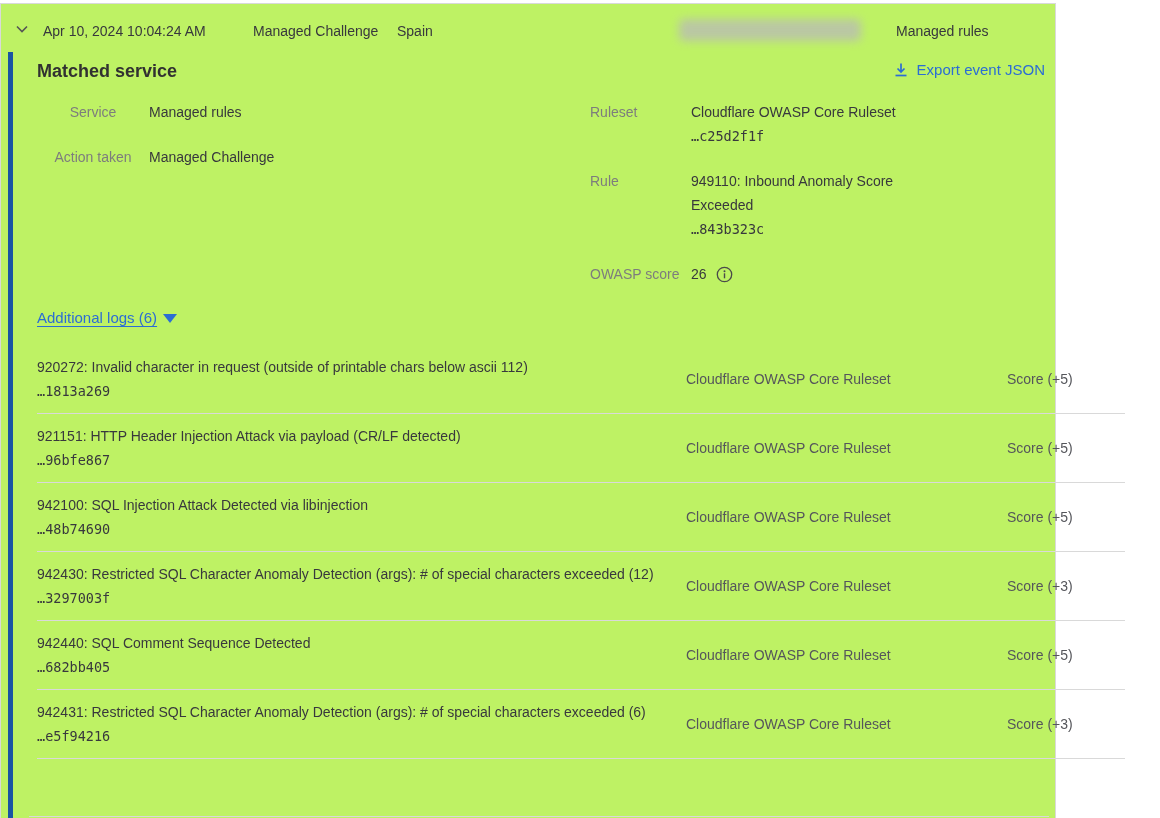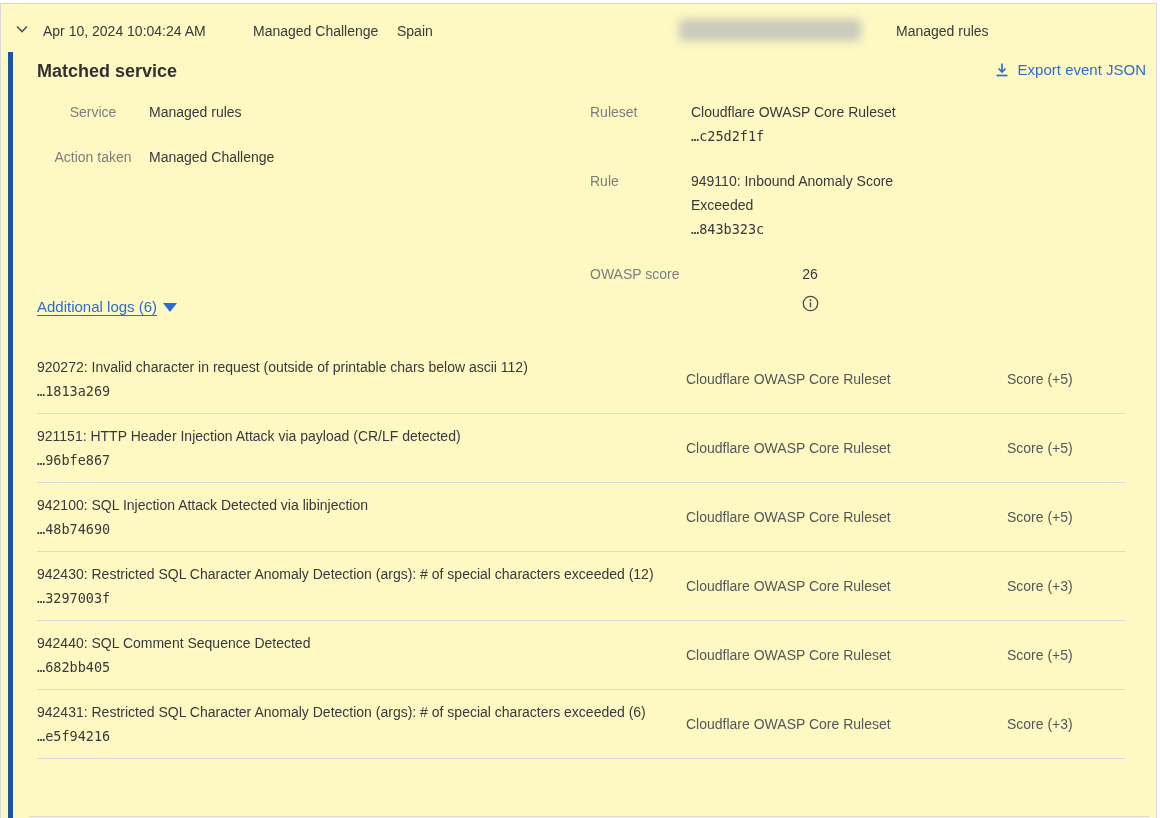--- a/index.html
+++ b/index.html
@@ -4,22 +4,22 @@
 <style>
   * { box-sizing: border-box; }
   html, body { margin: 0; padding: 0; }
   body {
     width: 1160px; height: 818px; overflow: hidden;
     background: #ffffff; color: #333333;
     font-family: "Liberation Sans", sans-serif;
     font-size: 14px;
   }
   .container {
-    position: absolute; top: 3px; left: 0; width: 1157px; height: 815px;
-    border: 1px solid #d9d9d9; border-bottom: none; background: #fef9c3;
+    position: absolute; top: 3px; left: 0; width: 1056px; height: 815px;
+    border: 1px solid #d9d9d9; border-bottom: none; background: #bef264;
   }
   
   .event-header { position: absolute; top: 0; left: 0; right: 0; height: 48px; cursor: pointer; }
   .chevron { position: absolute; left: 13px; top: 17px; width: 16px; height: 16px; }
   .h-field { position: absolute; top: 19px; white-space: nowrap; color: #38383d; }
   .h-ts      { left: 42px; }
   .h-action  { left: 252px; }
   .h-country { left: 396px; }
   .h-service { left: 895px; }
   .h-blur {
@@ -44,25 +44,25 @@
   .fields-right { left: 589px; width: 360px; }
   .f-row { display: flex; margin-bottom: 21px; line-height: 24px; }
   .f-label { color: #7d7d7d; flex: 0 0 auto; }
   .fields-left  .f-label { width: 112px; text-align: center; }
   .fields-right .f-label { width: 101px; }
   .f-value { color: #38383d; width: 238px; }
   .mono-hash {
     font-family: "DejaVu Sans Mono", monospace;
     font-size: 13.5px; color: #38383d; line-height: 24px;
   }
-  .owasp-val { display: flex; align-items: center; gap: 9px; flex-direction: column; }
+  .owasp-val { display: flex; align-items: center; gap: 9px; }
   .info-icon { width: 17px; height: 17px; display: inline-block; cursor: pointer; }
   
   .add-logs {
-    position: absolute; left: 36px; top: 294px;
+    position: absolute; left: 36px; top: 305px;
     display: inline-flex; align-items: center; cursor: pointer;
     color: #2b6dd4; font-size: 15px;
   }
   .add-logs .lbl { text-decoration: underline; text-underline-offset: 3px; }
   .tri-down {
     width: 0; height: 0; margin-left: 6px; margin-top: 2px;
     border-left: 7px solid transparent; border-right: 7px solid transparent;
     border-top: 9px solid #2b6dd4;
   }
   

